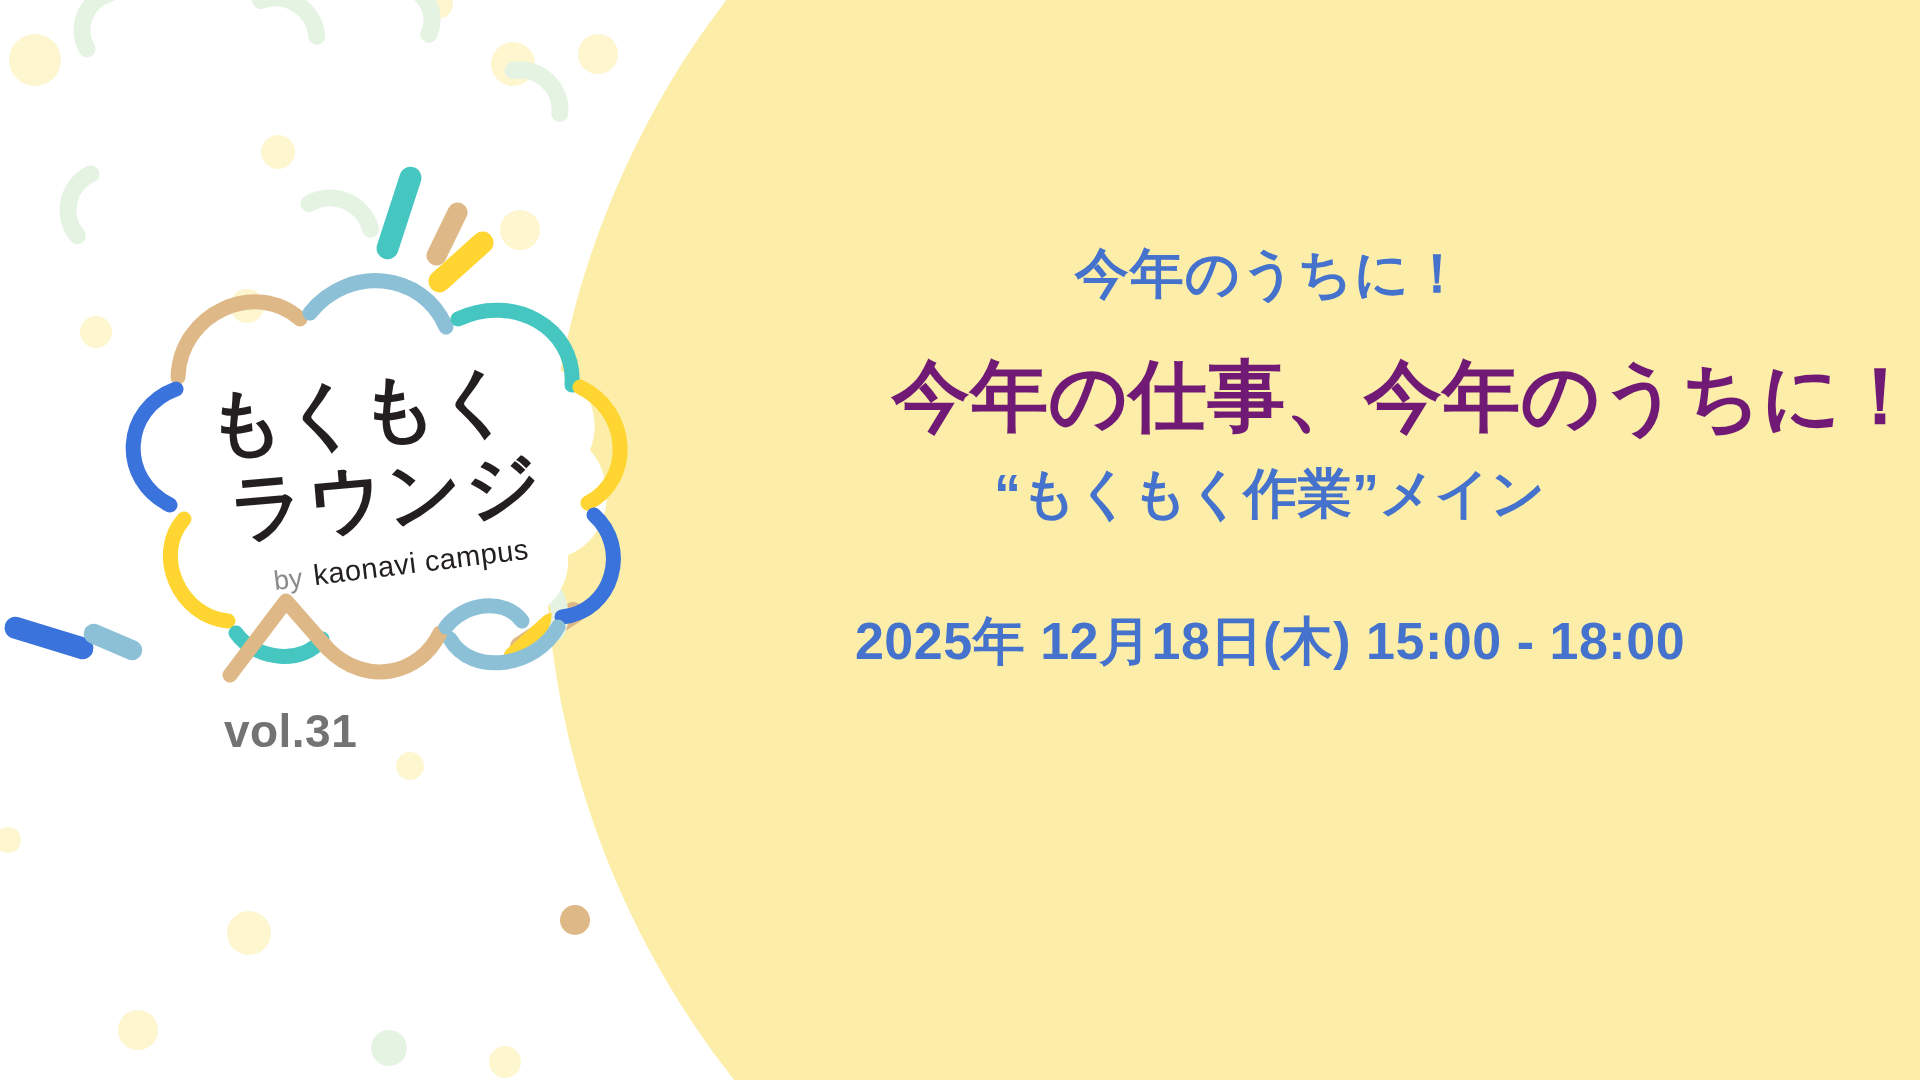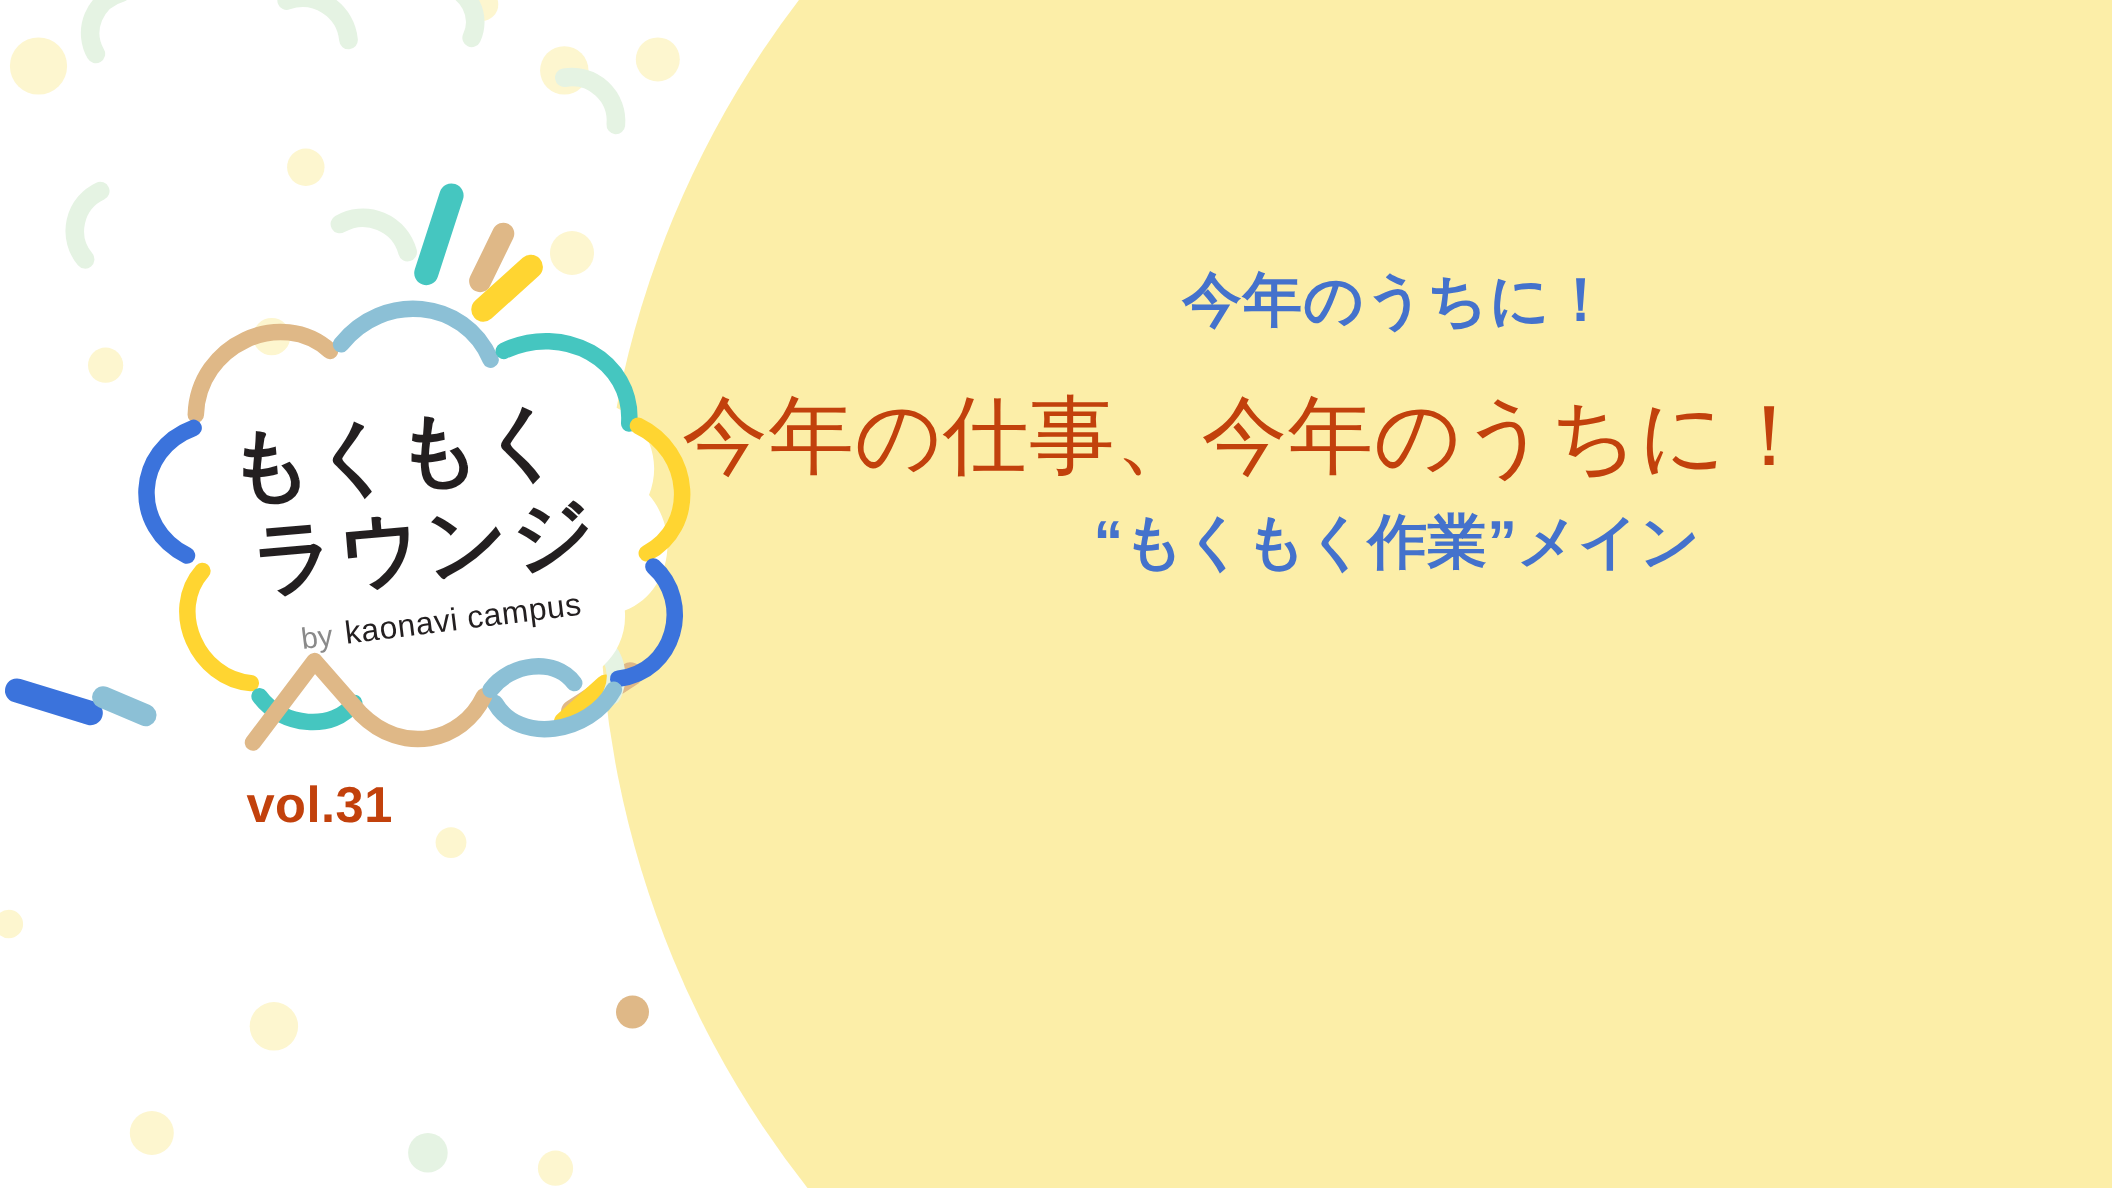--- a/index.html
+++ b/index.html
@@ -75,24 +75,24 @@
     font-weight: 700;
     letter-spacing: 0.02em;
     line-height: 1.1;
     white-space: nowrap;
   }
   .headline1 {
     position: absolute;
     top: 352px;
     left: 0;
     width: 100%;
-    text-align: left;
-    color: #c2410c;
+    text-align: right;
+    color: #701a75;
     font-size: 78px;
-    font-weight: 400;
+    font-weight: 700;
     letter-spacing: 0.005em;
     line-height: 1.15;
     white-space: nowrap;
   }
   .headline2 {
     position: absolute;
     top: 462px;
     left: 0;
     width: 100%;
     text-align: center;
@@ -115,21 +115,21 @@
     letter-spacing: 0.01em;
     line-height: 1.1;
     white-space: nowrap;
   }
 
   
   .vol {
     position: absolute;
     left: 224px;
     top: 704px;
-    color: #c2410c;
+    color: #737373;
     font-size: 46px;
     font-weight: 700;
     letter-spacing: 0.01em;
   }
 </style>
 </head>
 <body>
 
 <div id="stage">
 
@@ -244,15 +244,16 @@
       </g>
     </svg>
   </div>
 
   <div class="vol">vol.31</div>
 
   <div id="text-col">
     <div class="kicker">今年のうちに！</div>
     <div class="headline1">今年の仕事、今年のうちに！</div>
     <div class="headline2">“もくもく作業”メイン</div>
+    <div class="datetime">2025年 12月18日(木) 15:00 - 18:00</div>
   </div>
 
 </div>
 
 </body></html>

